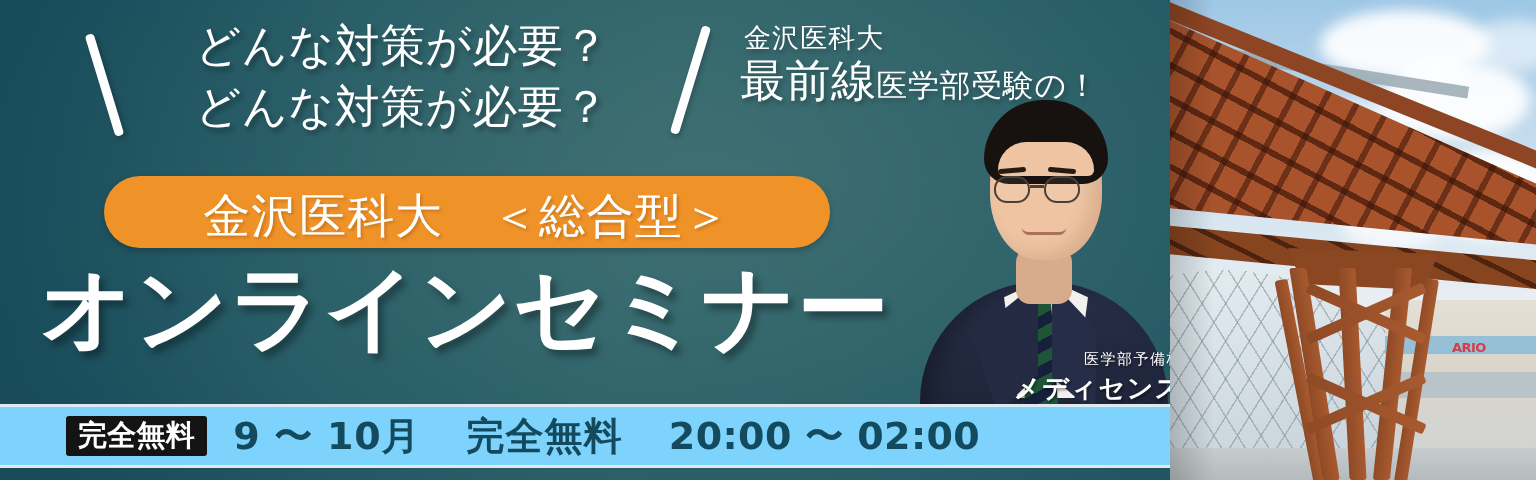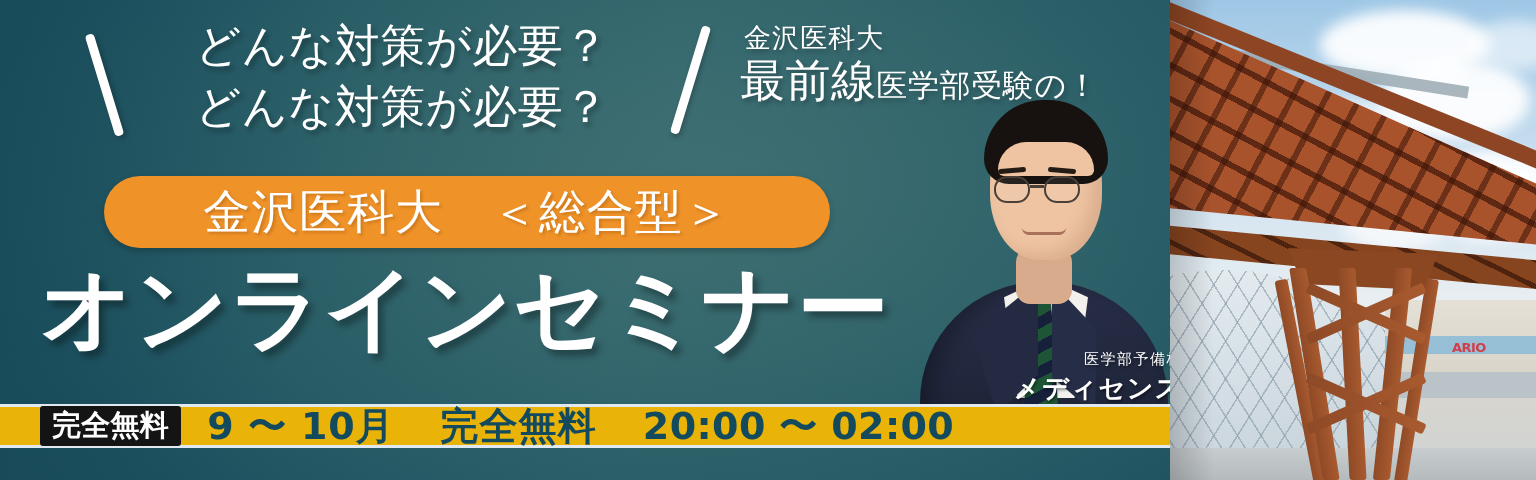--- a/index.html
+++ b/index.html
@@ -89,21 +89,21 @@
   }
 
   
   .pill{
     position:absolute;
     left:104px; top:176px;
     width:726px; height:72px;
     background:#ef9228;
     border-radius:40px;
     display:flex;
-    align-items:center;
+    align-items:flex-end;
     justify-content:center;
     box-shadow:0 3px 6px rgba(0,0,0,.22);
   }
   .pill-text{
     color:#ffffff;
     font-size:47px;
     font-weight:400;
     letter-spacing:.02em;
     white-space:nowrap;
     text-shadow:2px 2px 3px rgba(120,60,0,.30);
@@ -366,27 +366,27 @@
   .photo-shade{
     position:absolute; inset:0;
     background:linear-gradient(90deg, rgba(0,0,0,.18) 0%, rgba(0,0,0,0) 12%);
     pointer-events:none;
   }
 
   
   .bottom-bar{
     position:absolute;
     left:0; top:404px;
-    width:1170px; height:44px;
-    background:#eab308;
+    width:1170px; height:64px;
+    background:#7dd3fc;
     border-top:3px solid #dfe9ef;
     border-bottom:3px solid #dfe9ef;
     display:flex;
     align-items:center;
-    padding-left:40px;
+    padding-left:66px;
   }
   .free-badge{
     background:#141414;
     color:#ffffff;
     font-size:29px;
     font-weight:bold;
     letter-spacing:.01em;
     padding:3px 12px 5px 12px;
     border-radius:3px;
     line-height:1.12;

